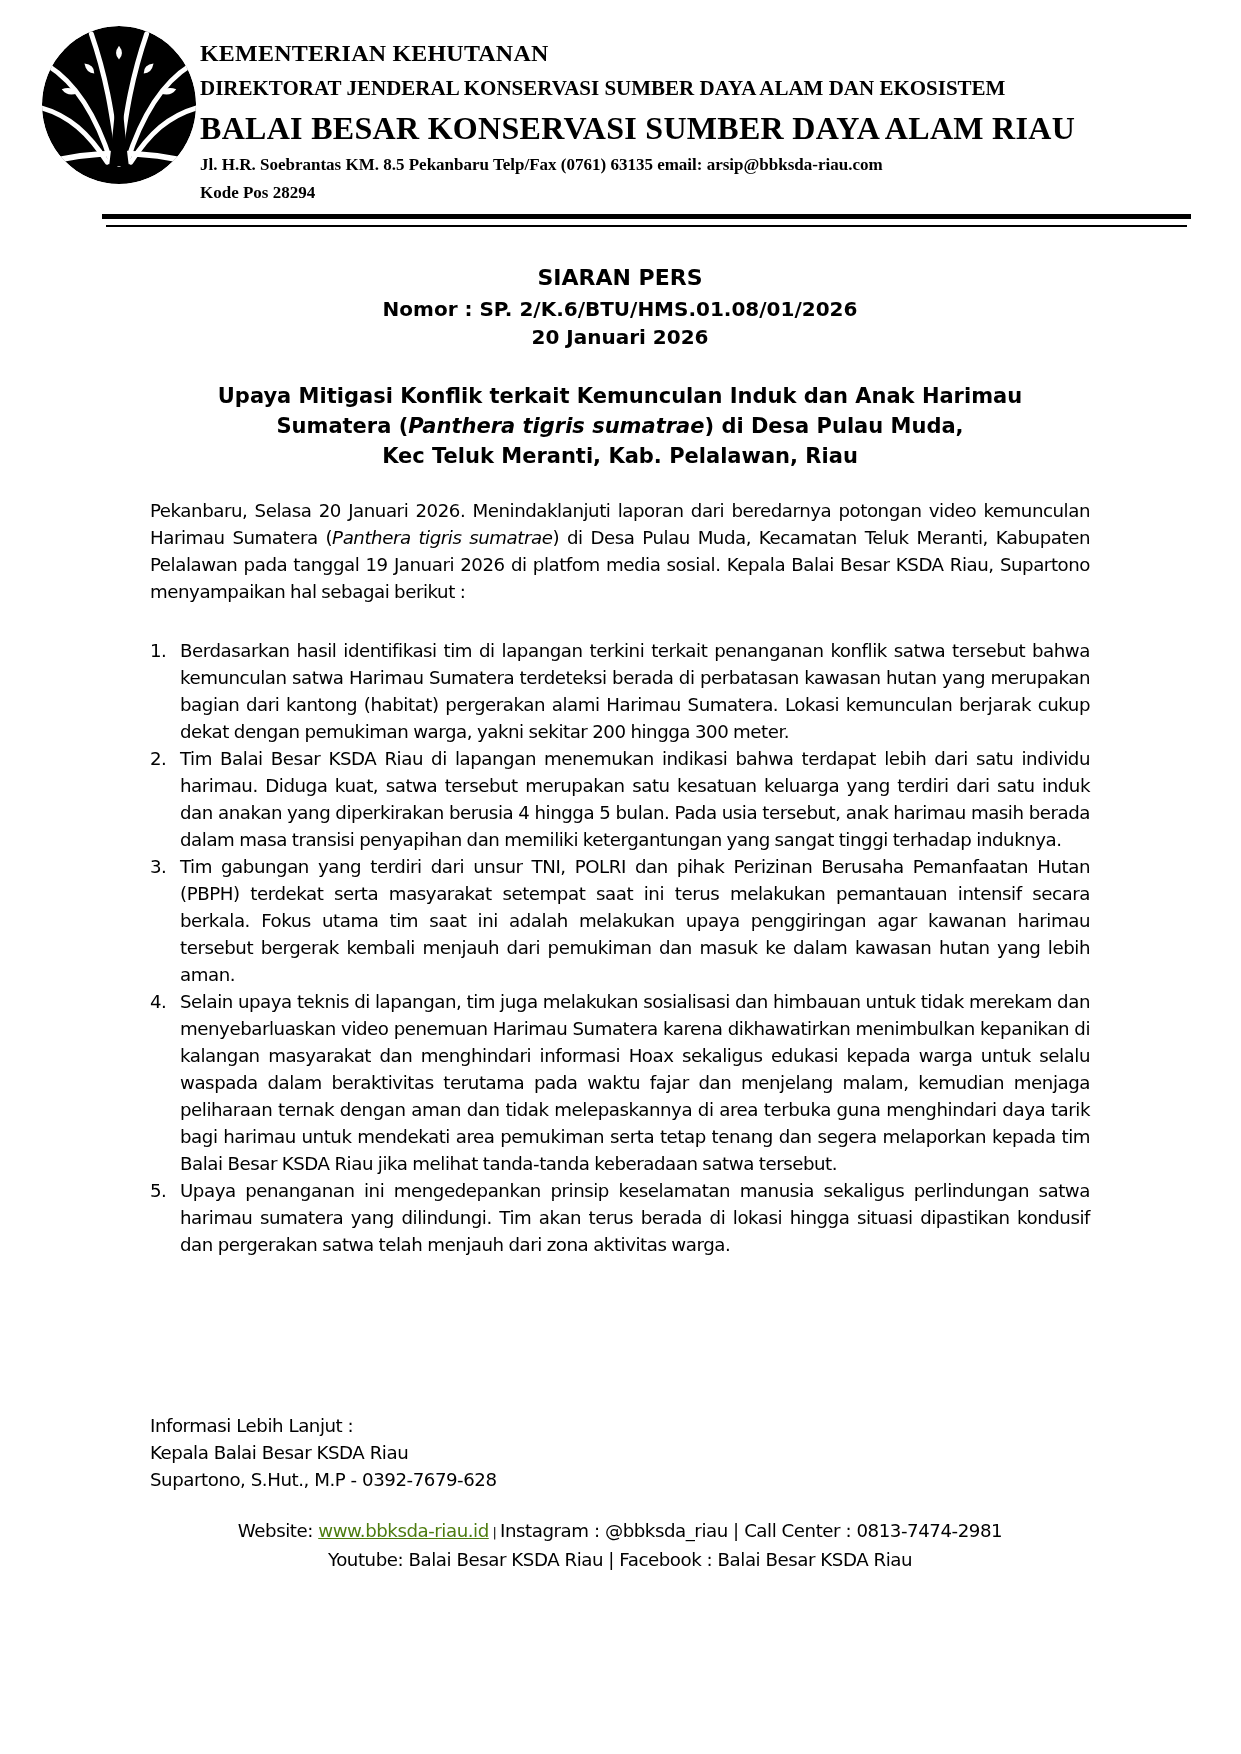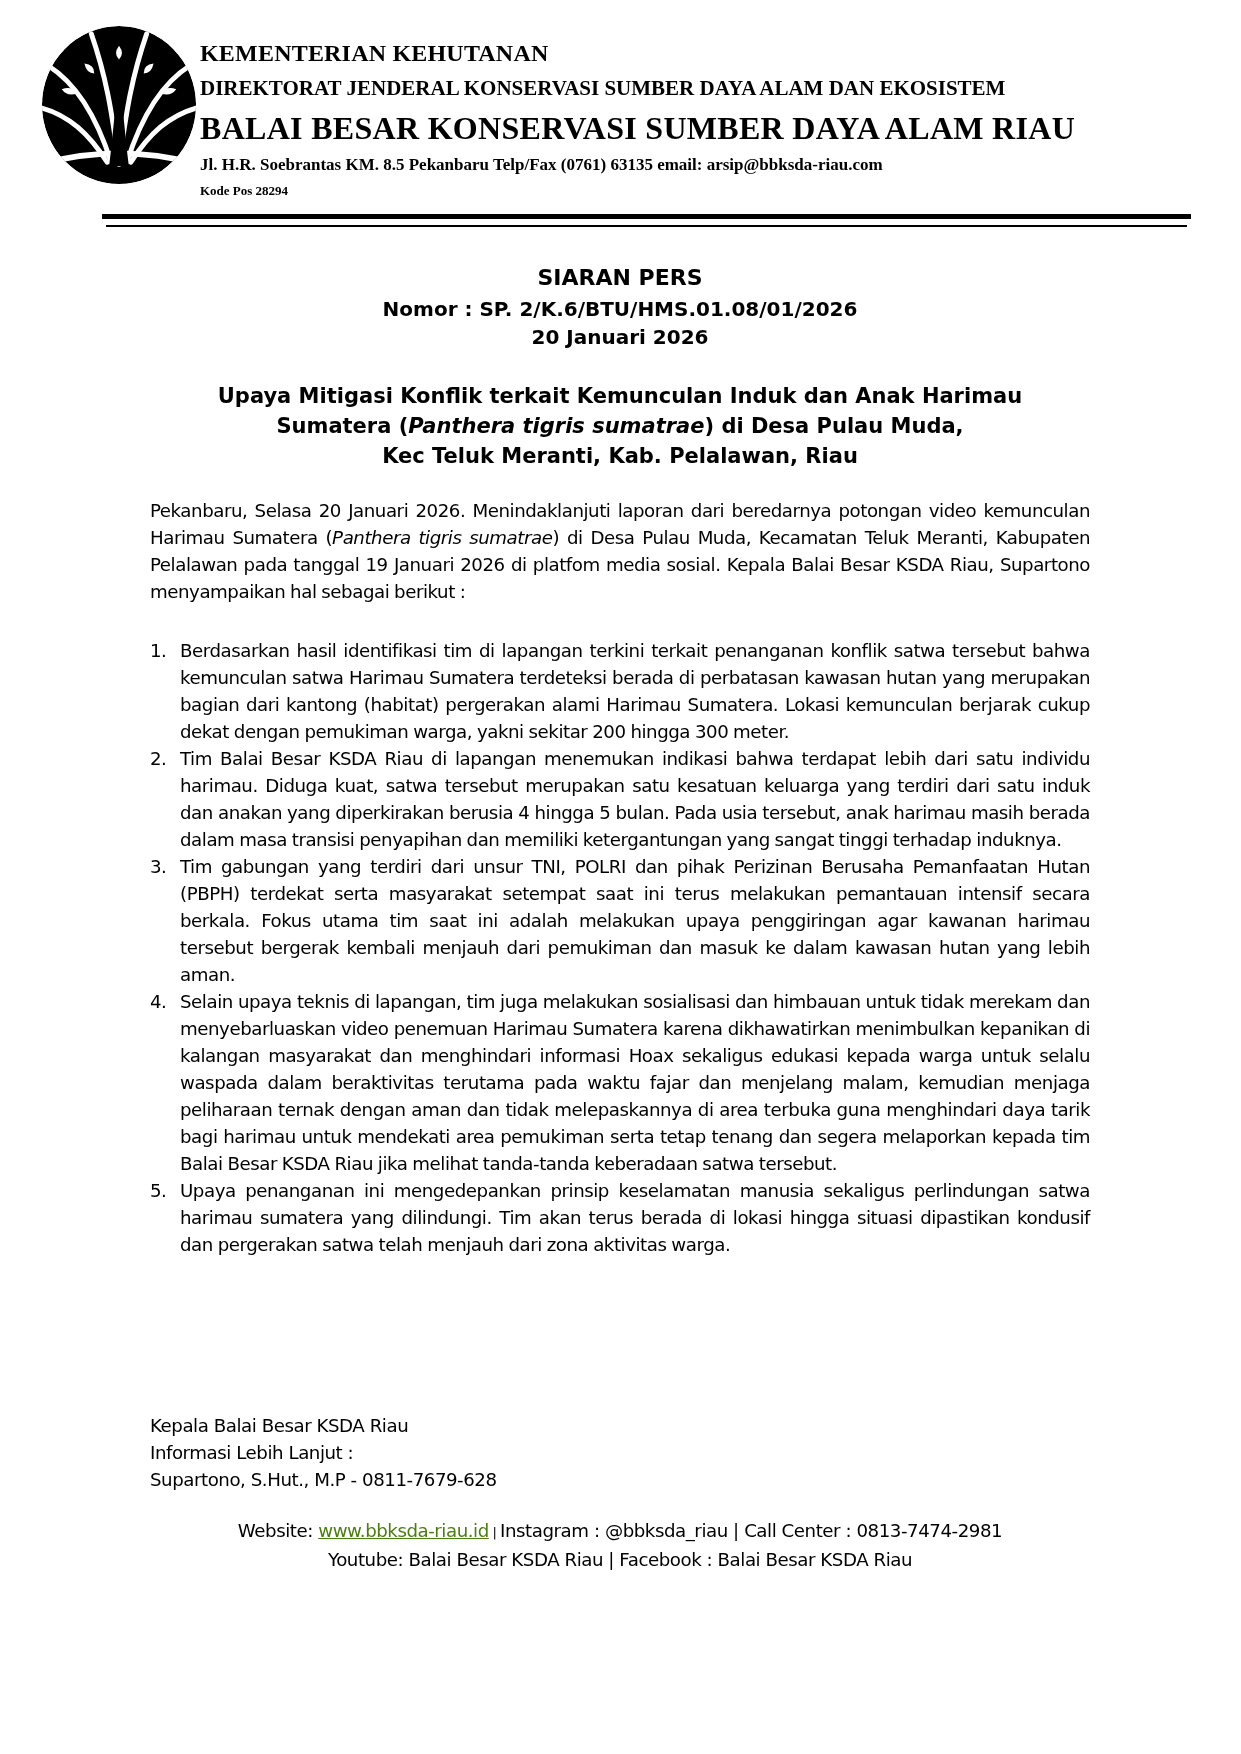--- a/index.html
+++ b/index.html
@@ -6,21 +6,21 @@
   body { width: 1241px; height: 1754px; position: relative; overflow: hidden; color: #000; }
   .page { position: absolute; left: 0; top: 0; width: 1241px; height: 1754px; }
 
   
   .logo { position: absolute; left: 40px; top: 26px; width: 158px; height: 158px; }
   .lh { position: absolute; left: 200px; width: 1000px; font-family: "Liberation Serif", serif; font-weight: bold; white-space: nowrap; }
   .lh1 { top: 40px; font-size: 24px; letter-spacing: 0.2px; }
   .lh2 { top: 76px; font-size: 21px; }
   .lh3 { top: 110px; font-size: 32px; letter-spacing: 0.3px; }
   .lh4 { top: 155px; font-size: 17px; }
-  .lh5 { top: 183px; font-size: 13px; }
+  .lh5 { top: 183px; font-size: 17px; }
   .rule-thick { position: absolute; left: 102px; top: 214px; width: 1089px; height: 5px; background: #000; }
   .rule-thin { position: absolute; left: 106px; top: 225px; width: 1081px; height: 1.5px; background: #000; }
 
   
   .hd { position: absolute; left: 120px; width: 1000px; text-align: center; font-family: "DejaVu Sans", sans-serif; font-weight: bold; white-space: nowrap; }
   .hd-title { top: 265px; font-size: 22px; }
   .hd-num { top: 297px; font-size: 20px; }
   .hd-date { top: 325px; font-size: 20px; text-align: center; }
   .hd-subj { top: 381px; font-size: 21px; line-height: 30px; }
 
@@ -101,20 +101,20 @@
 
   <ol class="list">
     <li><span class="num">1.</span><span>Berdasarkan hasil identifikasi tim di lapangan terkini terkait penanganan konflik satwa tersebut bahwa kemunculan satwa Harimau Sumatera terdeteksi berada di perbatasan kawasan hutan yang merupakan bagian dari kantong (habitat) pergerakan alami Harimau Sumatera. Lokasi kemunculan berjarak cukup dekat dengan pemukiman warga, yakni sekitar 200 hingga 300 meter.</span></li>
     <li><span class="num">2.</span><span>Tim Balai Besar KSDA Riau di lapangan menemukan indikasi bahwa terdapat lebih dari satu individu harimau. Diduga kuat, satwa tersebut merupakan satu kesatuan keluarga yang terdiri dari satu induk dan anakan yang diperkirakan berusia 4 hingga 5 bulan. Pada usia tersebut, anak harimau masih berada dalam masa transisi penyapihan dan memiliki ketergantungan yang sangat tinggi terhadap induknya.</span></li>
     <li><span class="num">3.</span><span>Tim gabungan yang terdiri dari unsur TNI, POLRI dan pihak Perizinan Berusaha Pemanfaatan Hutan (PBPH) terdekat serta masyarakat setempat saat ini terus melakukan pemantauan intensif secara berkala. Fokus utama tim saat ini adalah melakukan upaya penggiringan agar kawanan harimau tersebut bergerak kembali menjauh dari pemukiman dan masuk ke dalam kawasan hutan yang lebih aman.</span></li>
     <li><span class="num">4.</span><span>Selain upaya teknis di lapangan, tim juga melakukan sosialisasi dan himbauan untuk tidak merekam dan menyebarluaskan video penemuan Harimau Sumatera karena dikhawatirkan menimbulkan kepanikan di kalangan masyarakat dan menghindari informasi Hoax sekaligus edukasi kepada warga untuk selalu waspada dalam beraktivitas terutama pada waktu fajar dan menjelang malam, kemudian menjaga peliharaan ternak dengan aman dan tidak melepaskannya di area terbuka guna menghindari daya tarik bagi harimau untuk mendekati area pemukiman serta tetap tenang dan segera melaporkan kepada tim Balai Besar KSDA Riau jika melihat tanda-tanda keberadaan satwa tersebut.</span></li>
     <li><span class="num">5.</span><span>Upaya penanganan ini mengedepankan prinsip keselamatan manusia sekaligus perlindungan satwa harimau sumatera yang dilindungi. Tim akan terus berada di lokasi hingga situasi dipastikan kondusif dan pergerakan satwa telah menjauh dari zona aktivitas warga.</span></li>
   </ol>
 
   <div class="contact contact-left">
+    <div>Informasi Lebih Lanjut :</div>
     <div>Kepala Balai Besar KSDA Riau</div>
-    <div>Informasi Lebih Lanjut :</div>
-    <div>Supartono, S.Hut., M.P - 0811-7679-628</div>
+    <div>Supartono, S.Hut., M.P - 0392-7679-628</div>
   </div>
 
   <div class="footer f1"><span>Website: </span><a class="link">www.bbksda-riau.id</a><span class="sep-small"> | </span><span>Instagram : @bbksda_riau</span><span> | </span><span>Call Center : 0813-7474-2981</span></div>
   <div class="footer f2"><span>Youtube: Balai Besar KSDA Riau</span><span> | </span><span>Facebook : Balai Besar KSDA Riau</span></div>
 </div>
 
 </body></html>

